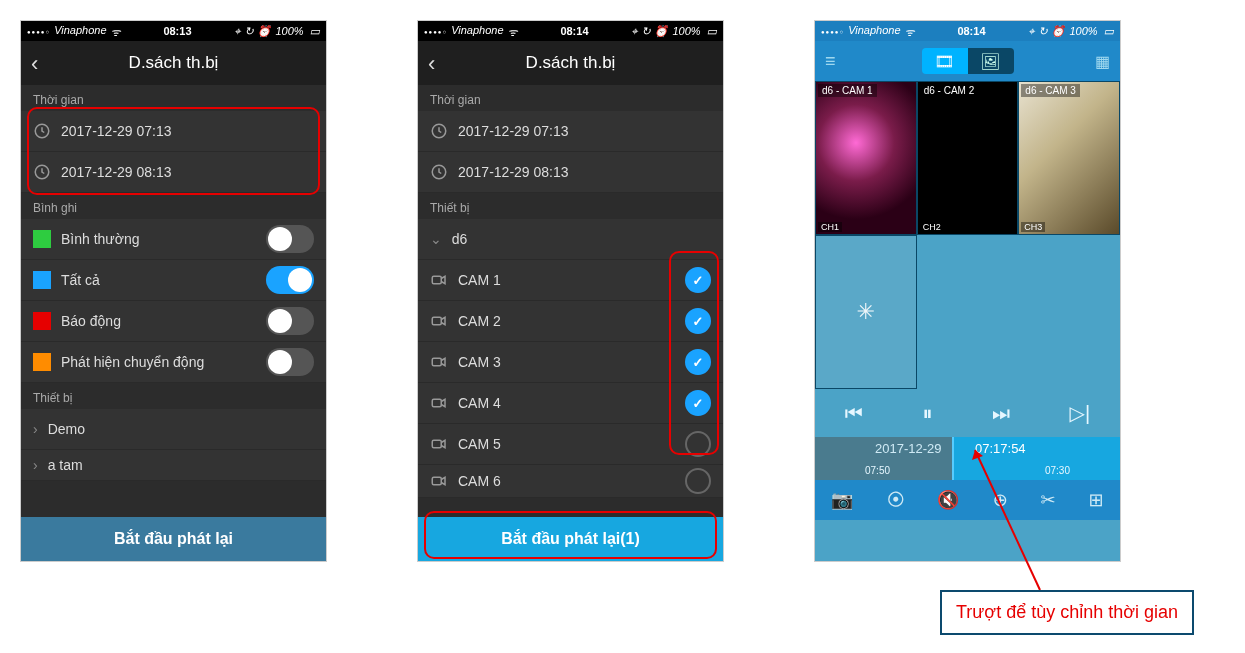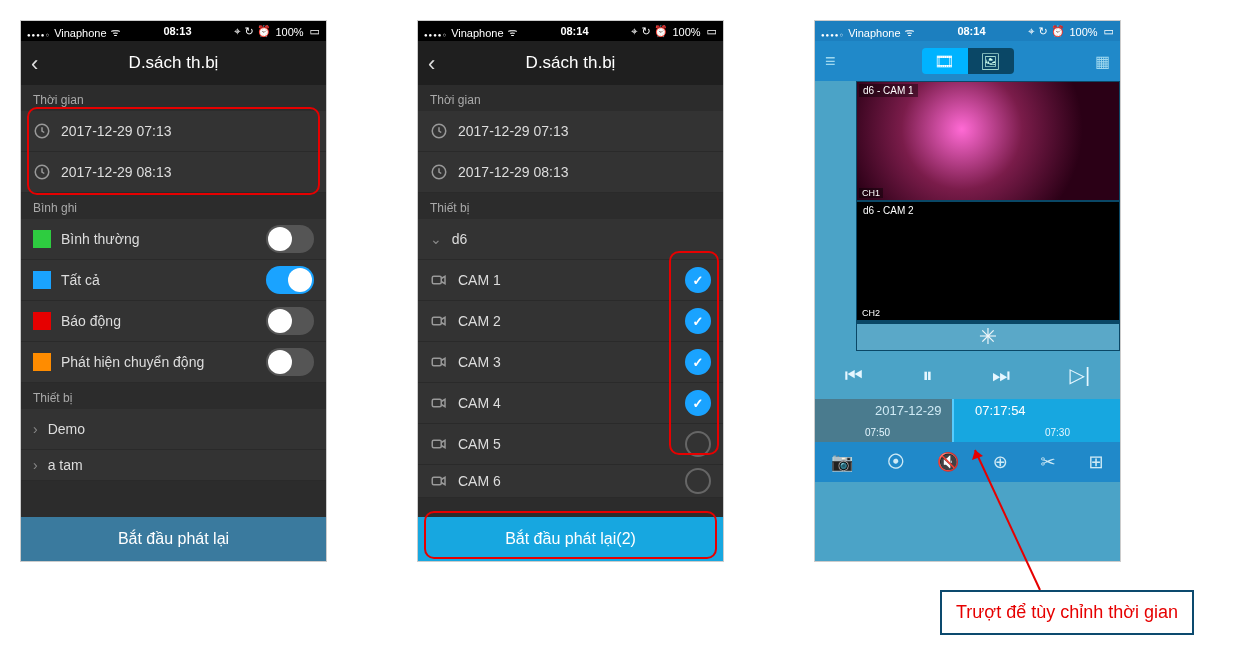--- a/index.html
+++ b/index.html
@@ -27,21 +27,21 @@
   .status{
     height:20px;
     background:#000;
     color:#fff;
     font-size:11px;
     display:flex;
     align-items:center;
     padding:0 6px;
     justify-content:space-between;
   }
-  .status .sb-left,.status .sb-right{display:flex;align-items:flex-end;gap:4px;}
+  .status .sb-left,.status .sb-right{display:flex;align-items:flex-start;gap:4px;font-style:italic;}
   .status .sb-center{font-weight:600;}
   .dots::before{content:"●●●●○";letter-spacing:1px;font-size:6px;}
   .batt::after{content:"▭";margin-left:2px;}
   
   .nav{
     height:44px;
     background:#1f1f1f;
     color:#fff;
     display:flex;
     align-items:center;
@@ -72,36 +72,36 @@
   .toggle.on::after{left:22px;}
   
   .check{width:22px;height:22px;border-radius:50%;border:2px solid #666;flex:none;display:flex;align-items:center;justify-content:center;}
   .check.on{background:#1aa3ff;border-color:#1aa3ff;}
   .check.on::after{content:"✓";color:#fff;font-size:13px;font-weight:bold;}
   
   .primary{
     height:44px;display:flex;align-items:center;justify-content:center;
     font-size:16px;color:#fff;
   }
-  .bottom-anchor{margin-top:auto;}
+  .bottom-anchor{margin-top:auto;font-weight:bold;}
   
   .redbox{border:2px solid #e60000;border-radius:10px;position:absolute;pointer-events:none;}
   
   .phone3{background:#4ba3c7;}
   .phone3 .status{background:#1c7fbf;}
   .topbar3{
     height:40px;background:#2089c9;display:flex;align-items:center;justify-content:center;gap:8px;position:relative;
   }
   .topbar3 .ham{position:absolute;left:10px;color:#9fd8ef;font-size:18px;}
   .topbar3 .layouts{position:absolute;right:10px;color:#9fd8ef;font-size:16px;}
   .seg{display:flex;border-radius:4px;overflow:hidden;}
   .seg div{width:46px;height:26px;display:flex;align-items:center;justify-content:center;}
   .seg .a{background:#00b3ff;color:#fff;}
   .seg .b{background:#0a4766;color:#cfe;}
-  .grid2{display:grid;grid-template-columns:1fr;grid-template-rows:1fr 1fr;height:270px;padding-left:41px;}
+  .grid2{display:grid;grid-template-columns:1fr 1fr 1fr;grid-template-rows:1fr 1fr;height:308px;}
   .cell{position:relative;border:1px solid #0a4766;overflow:hidden;display:flex;align-items:center;justify-content:center;}
   .cell .tag{position:absolute;top:2px;left:2px;font-size:10px;color:#fff;background:rgba(0,0,0,.4);padding:1px 4px;}
   .cell .ch{position:absolute;bottom:2px;left:2px;font-size:9px;color:#fff;background:rgba(0,0,0,.4);padding:0 3px;}
   .c1{background:radial-gradient(circle at 40% 40%,#ff6ad5 0%,#7a1c4a 35%,#2b0016 70%);}
   .c2{background:#000;}
   .c3{background:linear-gradient(135deg,#e8e2d0 0%,#c2b48a 40%,#5a4a2a 100%);}
   .c4{background:#5aa8c8;}
   .spinner::after{content:"✳";color:#fff;font-size:22px;animation:none;opacity:.9;}
   
   .controls{height:48px;display:flex;align-items:center;justify-content:space-around;color:#e6f7ff;font-size:20px;}
@@ -308,21 +308,21 @@
           <svg viewBox="0 0 24 24">
             <rect x="3" y="7" width="12" height="10" rx="2" fill="none" stroke="currentColor" stroke-width="2"></rect>
             <path d="M15 10l5-3v10l-5-3" fill="none" stroke="currentColor" stroke-width="2"></path>
           </svg>
         </span>
       <span class="grow">CAM 6</span>
       <span class="check"></span>
     </div>
 
     <div class="primary bottom-anchor" style="background:#17a7e0">
-      <span>Bắt đầu phát lại(2)</span>
+      <span>Bắt đầu phát lại(1)</span>
     </div>
 
     <div class="redbox" style="top:230px;right:4px;width:46px;height:200px"></div>
     <div class="redbox" style="bottom:2px;left:6px;right:6px;height:44px"></div>
   </div>
 
   <div class="phone phone3">
     <div class="status">
       <span class="sb-left">
           <span class="dots"></span>

